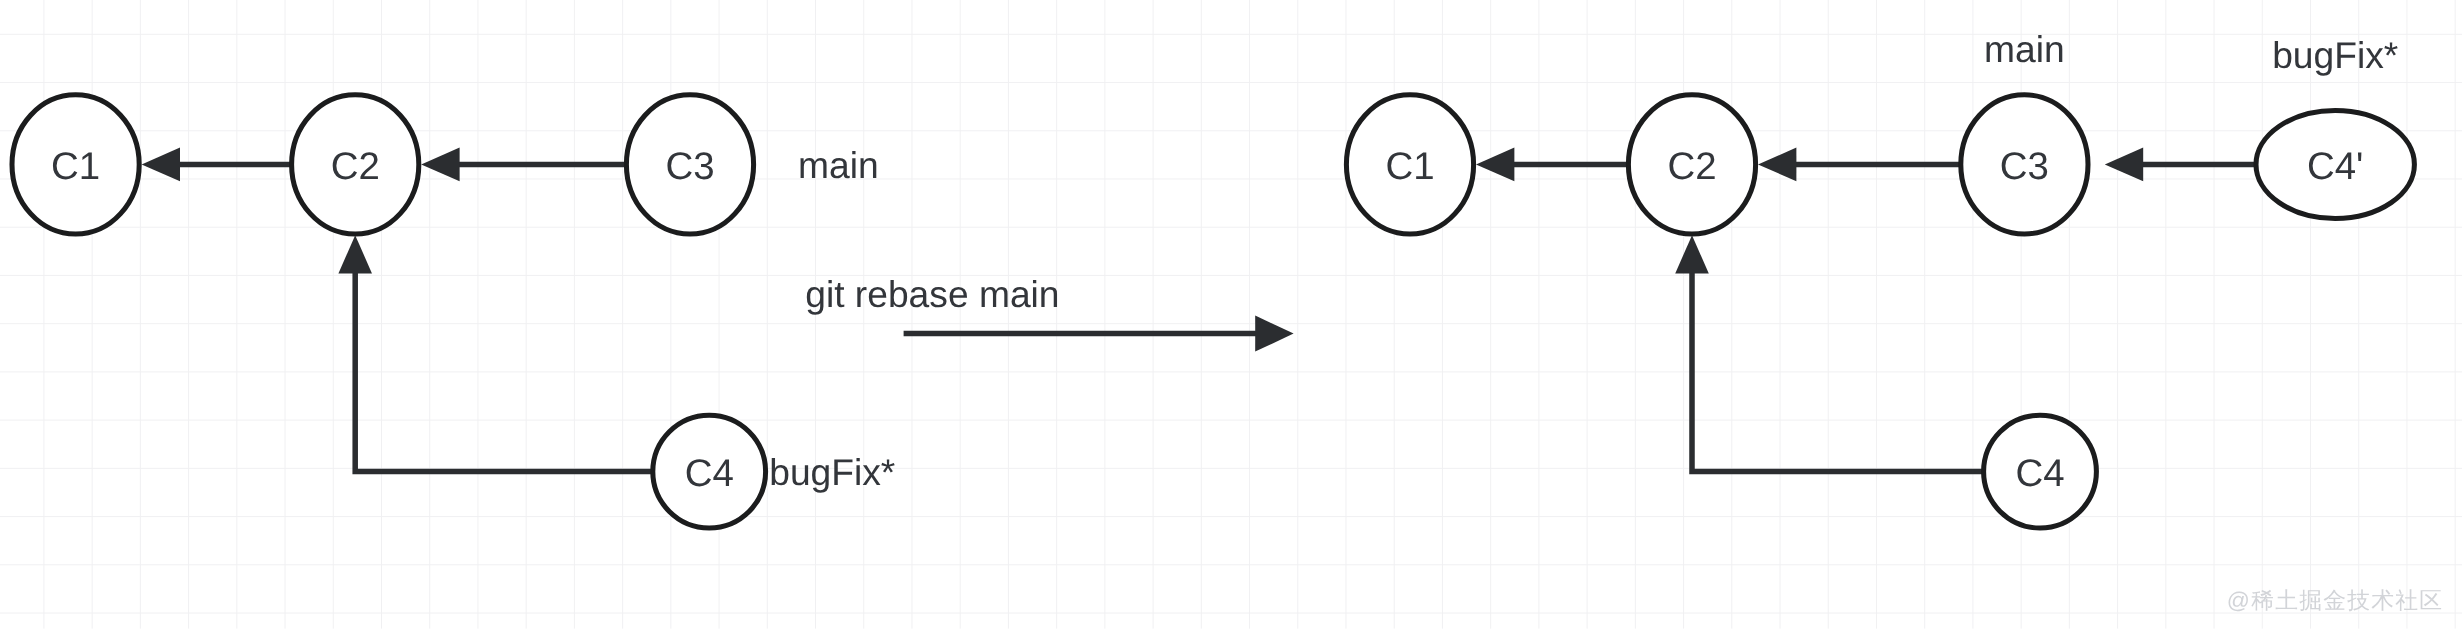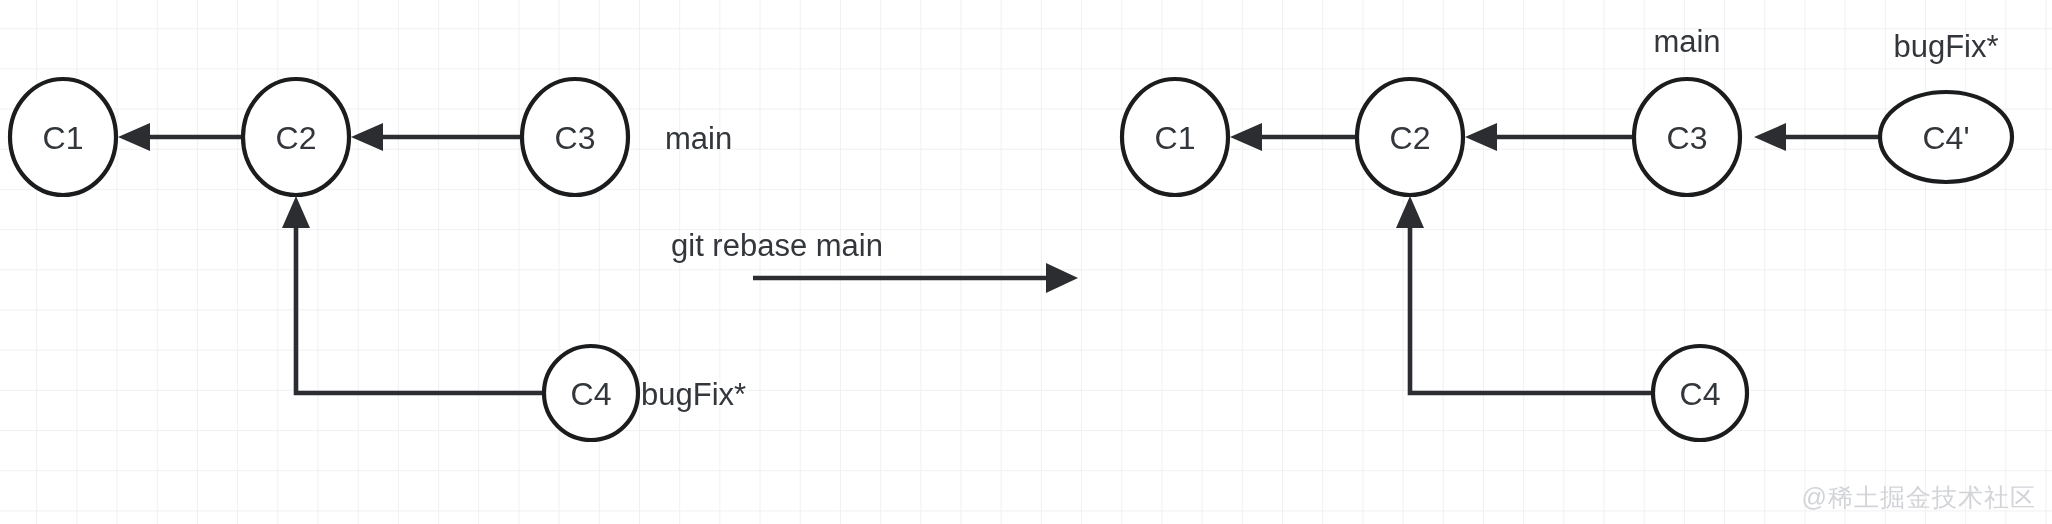--- a/index.html
+++ b/index.html
@@ -64,21 +64,21 @@
     font-family: "Liberation Sans", sans-serif;
     font-size: 31px;
     text-anchor: middle;
     dominant-baseline: central;
   }
   .watermark {
     position: absolute;
     right: 16px;
     bottom: 10px;
     font-family: "Liberation Sans", sans-serif;
-    font-size: 25px;
+    font-size: 19px;
     color: #d2d4d8;
     letter-spacing: 1px;
     white-space: nowrap;
     user-select: none;
   }
 </style>
 </head>
 <body>
 
 <div id="canvas">

